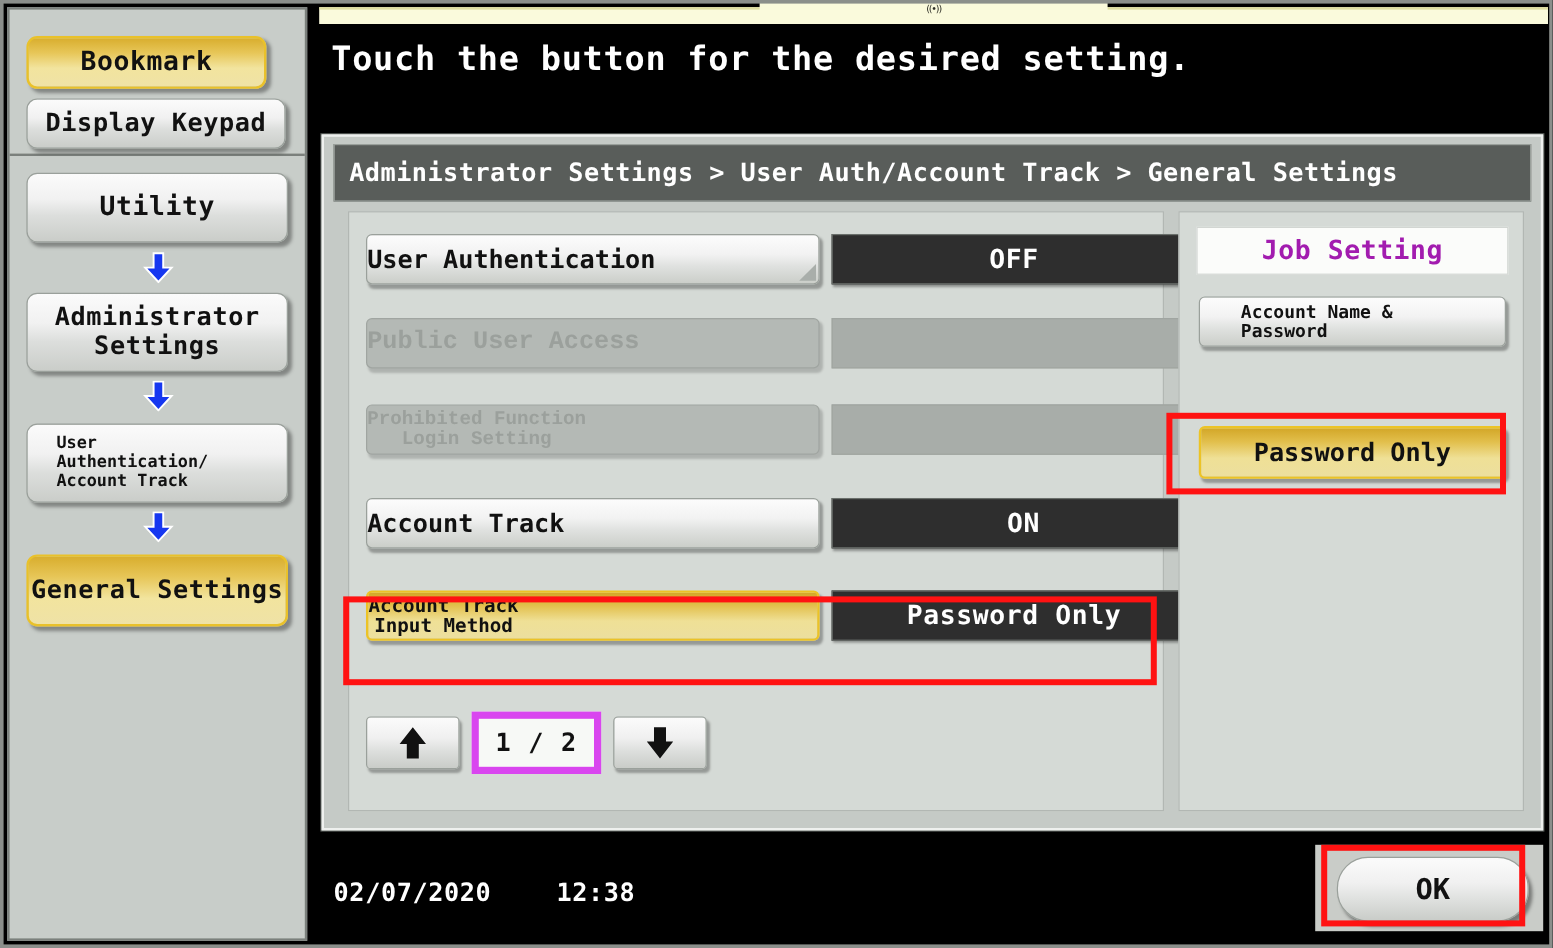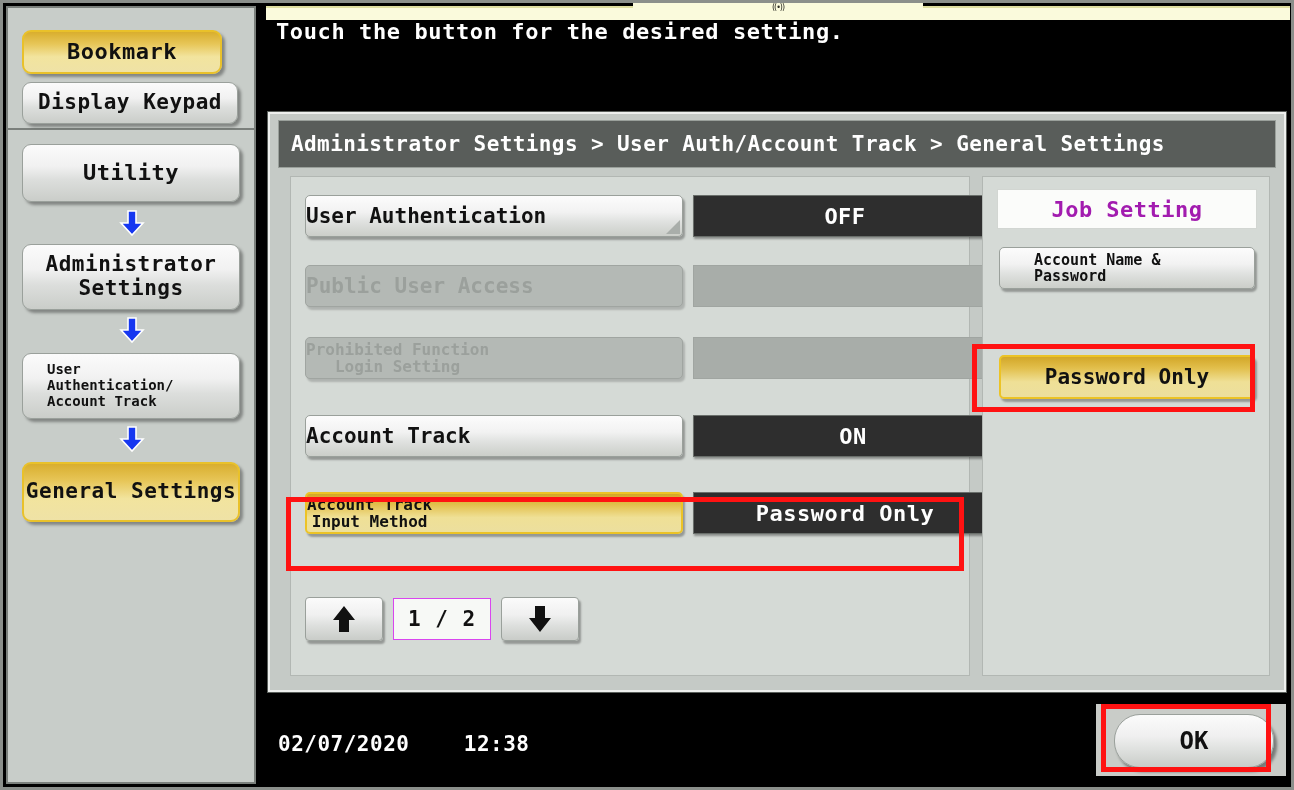--- a/index.html
+++ b/index.html
@@ -72,22 +72,22 @@
     position:absolute;left:50%;transform:translateX(-50%);
     top:-6px;width:290px;height:12px;background:#fafadc;
     border-radius:0 0 2px 2px;
   }
   #topstrip .rssi{
     position:absolute;left:50%;transform:translateX(-50%);
     top:-5px;font-size:8px;color:#2a2a22;letter-spacing:-1px;
     font-family:"DejaVu Sans","Liberation Sans",sans-serif;
   }
   #prompt{
-    position:absolute;left:14px;top:19px;
-    font-size:22px;color:#ffffff;font-weight:bold;letter-spacing:.6px;
+    position:absolute;left:14px;top:32px;
+    font-size:28px;color:#ffffff;font-weight:bold;letter-spacing:.6px;
     font-family:"DejaVu Sans Mono","Liberation Mono",monospace;
   }
 
   #panel{
     position:absolute;left:6px;top:112px;width:1018px;height:580px;
     background:#c5cac6;
     border:2px solid #eef0ee;
     box-sizing:border-box;
     box-shadow:0 0 0 1px #5a5f5b;
   }
@@ -130,20 +130,21 @@
   .lbl.gold{
     background:linear-gradient(to bottom,#d3a728 0%,#e2bf4c 28%,#efe096 62%,#ecdf9e 100%);
     border:2px solid #ecc326;
   }
   .lbl.disabled{
     background:#b4b9b5;
     border:1px solid #a0a5a1;
     color:#9ba09c;
     box-shadow:2px 3px 2px rgba(0,0,0,.18);
     cursor:default;
+    font-family:Liberation Mono, monospace;
   }
   .corner-tri{
     position:absolute;right:2px;bottom:2px;
     width:0;height:0;
     border-left:14px solid transparent;
     border-bottom:14px solid #a9aeaa;
   }
   .val{
     position:absolute;left:388px;top:0;width:304px;height:42px;
     box-sizing:border-box;
@@ -166,21 +167,21 @@
   .pg-btn{
     width:78px;height:44px;box-sizing:border-box;
     background:linear-gradient(to bottom,#fbfbfb 0%,#f0f0f0 40%,#dddfdd 66%,#c9ccc8 100%);
     border:1px solid #9aa09b;border-radius:4px;
     display:flex;align-items:center;justify-content:center;
     box-shadow:2px 3px 2px rgba(0,0,0,.3);
     cursor:pointer;
   }
   #pg-count{
     width:96px;height:40px;margin:0 10px;
-    background:#f7f9f6;border:1px solid #d946ef;
+    background:#f7f9f6;border:6px solid #d946ef;
     display:flex;align-items:center;justify-content:center;
     font-size:21px;font-weight:bold;color:#111;letter-spacing:1px;
   }
 
   
   #rightpane{
     position:absolute;left:712px;top:62px;width:288px;height:500px;
     background:#d5dad6;
     border:1px solid #b2b7b3;
     box-sizing:border-box;

